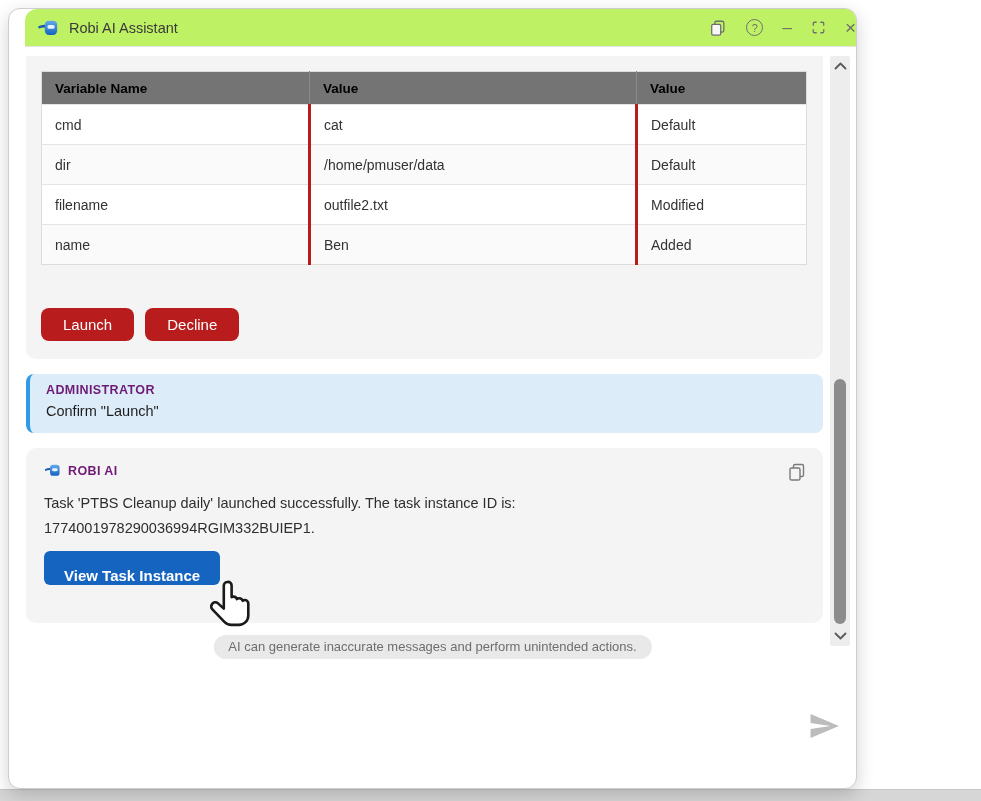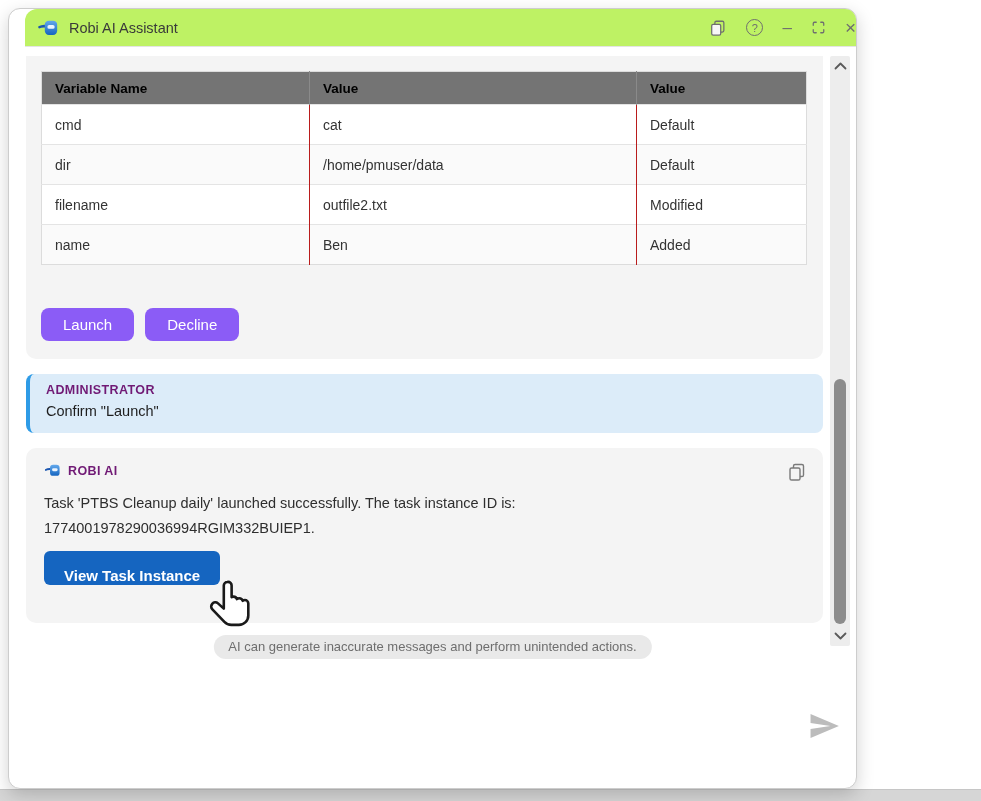--- a/index.html
+++ b/index.html
@@ -13,25 +13,25 @@
   .tb-controls{margin-left:auto;display:flex;align-items:center;gap:19px;}
   .tb-btn{display:flex;align-items:center;justify-content:center;color:#6f6f6f;cursor:pointer;background:none;border:none;padding:0;}
   .glyph-min{font-size:17px;line-height:1;color:#6f6f6f;}
   .glyph-close{font-size:19px;line-height:1;color:#6f6f6f;}
   .help-circle{width:17px;height:17px;border:1.4px solid #6f6f6f;border-radius:50%;display:flex;align-items:center;justify-content:center;font-size:11px;color:#6f6f6f;}
   
   .tool-card{position:absolute;left:17px;top:47px;width:797px;height:303px;background:#f4f4f4;border-radius:0 0 10px 10px;}
   table.vars{border-collapse:collapse;position:absolute;left:15px;top:15px;width:765px;table-layout:fixed;background:#ffffff;border:1px solid #dcdcdc;}
   table.vars col.c1{width:268px;} table.vars col.c2{width:327px;} table.vars col.c3{width:170px;}
   table.vars th{background:#747474;color:#000000;font-size:13.5px;font-weight:bold;text-align:left;height:33px;padding:0 0 0 13px;border-right:1px solid #8a8a8a;}
-  table.vars td{font-size:14px;color:#333333;height:40px;padding:0 0 0 13px;border-right:1px solid #b91c1c;border-top:1px solid #e4e4e4;}
+  table.vars td{font-size:14px;color:#333333;height:40px;padding:0 0 0 13px;border-right:3px solid #b91c1c;border-top:1px solid #e4e4e4;}
   table.vars tr.alt td{background:#fafafa;}
   table.vars th:last-child, table.vars td:last-child{border-right:none;}
   .tool-actions{position:absolute;left:15px;top:252px;display:flex;gap:11px;}
-  .gray-btn{background:#8b5cf6;color:#ffffff;border:none;border-radius:8px;height:33px;padding:0 22px;font-size:15px;cursor:pointer;}
+  .gray-btn{background:#b91c1c;color:#ffffff;border:none;border-radius:8px;height:33px;padding:0 22px;font-size:15px;cursor:pointer;}
   .admin-card{position:absolute;left:17px;top:365px;width:797px;height:59px;background:#dcecf9;border-left:4px solid #2e9be6;border-radius:8px;padding:9px 16px;}
   .sender-label{font-size:12.5px;font-weight:bold;color:#701a75;letter-spacing:0.4px;}
   .admin-text{margin-top:6px;font-size:14.5px;color:#1e1e1e;}
   .ai-card{position:absolute;left:17px;top:439px;width:797px;height:175px;background:#f4f4f4;border-radius:10px;padding:14px 18px;}
   .ai-header{display:flex;align-items:center;gap:7px;}
   .ai-copy{position:absolute;right:16px;top:14px;background:none;border:none;padding:0;cursor:pointer;}
   .ai-text{font-size:14.5px;color:#2e2e2e;line-height:25px;margin-top:12px;}
   .blue-btn{margin-top:10px;background:#1565c0;color:#ffffff;border:none;border-radius:6px;height:34px;padding:16px 20px;font-size:15px;font-weight:bold;cursor:pointer;}
   .hand-cursor{position:absolute;left:196px;top:570px;width:52px;height:60px;z-index:5;pointer-events:none;}
   

